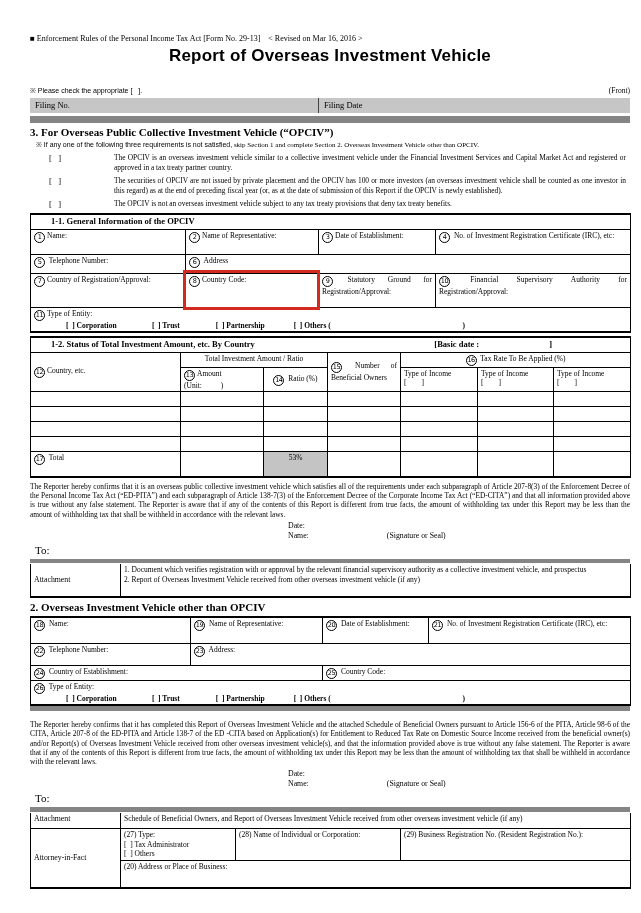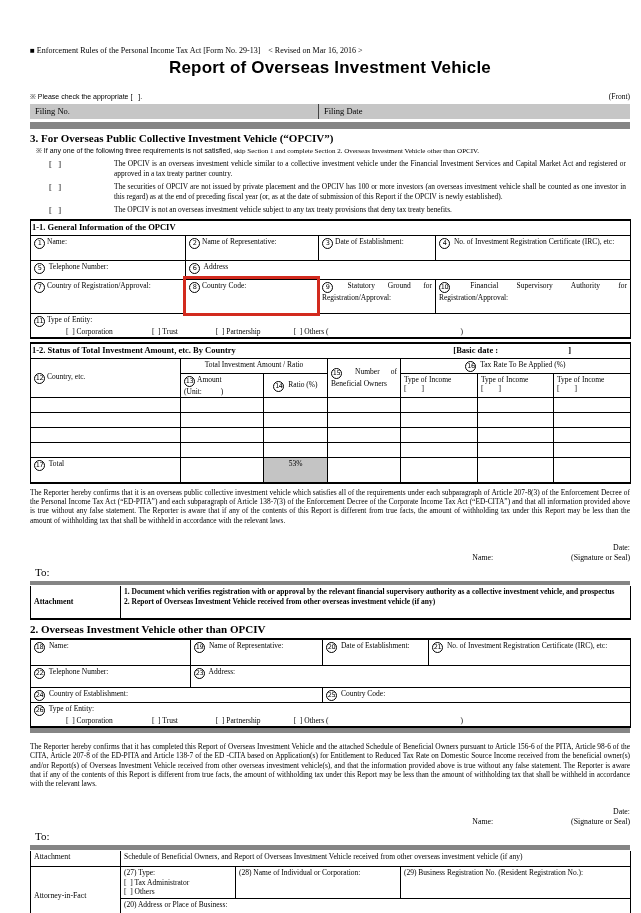--- a/index.html
+++ b/index.html
@@ -1,61 +1,61 @@
 <!DOCTYPE html>
 <html><head>
 <meta charset="utf-8">
 <style>
   html,body{margin:0;padding:0;}
   body{width:641px;height:913px;background:#ffffff;font-family:"Liberation Serif",serif;color:#000;overflow:hidden;}
   .page{position:relative;width:641px;height:913px;}
   .content{position:absolute;left:30px;top:0;width:600px;}
-  .topline{margin-top:46px;font-size:8px;white-space:nowrap;}
+  .topline{margin-top:34px;font-size:8px;white-space:nowrap;}
   .topline .rev{margin-left:8px;}
   .maintitle{margin:3px 0 0 0;text-align:center;font-family:"Liberation Sans",sans-serif;font-weight:bold;font-size:17px;letter-spacing:0.2px;}
-  .checkrow{display:flex;justify-content:space-between;margin-top:14px;font-size:7.5px;}
+  .checkrow{display:flex;justify-content:space-between;margin-top:20px;font-size:7.5px;}
   .checkrow .cn{font-family:"Liberation Sans",sans-serif;font-size:7px;}
   .filingbar{display:flex;margin-top:3px;background:#c6c6c6;font-size:8.5px;height:15px;line-height:15px;}
   .filingbar .fno{width:283px;padding-left:5px;}
   .filingbar .fdate{flex:1;border-left:1px solid #444;padding-left:5px;}
   .graybar{background:#858585;width:600px;}
   .b1{height:7px;margin-top:3px;}
   .b2{height:4px;margin-top:3px;}
   .b3{height:5px;}
   .b4{height:5px;}
   h2{font-size:11px;margin:3px 0 1px 0;font-weight:bold;}
   .note{font-size:7px;margin:2px 0 4px 6px;}
   .note .na{font-family:"Liberation Sans",sans-serif;}
   .req{display:flex;margin-bottom:4px;}
   .req .cb{margin-left:19px;width:30px;flex:none;font-size:8.5px;}
   .req .rt{margin-left:35px;width:512px;font-size:7.4px;line-height:9.6px;text-align:justify;}
   table{border-collapse:collapse;table-layout:fixed;width:600px;font-size:7.5px;}
   td{border:1px solid #000;padding:1px 3px;vertical-align:top;line-height:9.5px;word-wrap:break-word;}
   .t11{border-top:2px solid #000;border-bottom:2px solid #000;margin-top:4px;}
   .t12{border-top:2px solid #000;border-bottom:2px solid #000;margin-top:3px;}
-  .cap td{font-weight:bold;font-size:8.5px;padding:2px 1px;}
+  .cap td{font-weight:bold;font-size:8.5px;padding:2px 20px;}
   .c{display:inline-block;box-sizing:border-box;width:11px;height:11px;border:1px solid #000;border-radius:50%;font-family:"DejaVu Sans",sans-serif;font-size:6.5px;line-height:9px;text-align:center;letter-spacing:-0.5px;margin-right:2px;vertical-align:-1px;flex:none;}
   .just{text-align:justify;}
   .pos{position:relative;}
   .redbox{position:absolute;left:-3px;top:-4px;right:-2px;bottom:-3px;border:3px solid #d22a1e;z-index:3;pointer-events:none;}
   .ent .o{display:inline-block;}
-  .ent{padding-left:32px;}
+  .ent{padding-left:32px;font-weight:bold;}
   .ent .o1{width:84px;} .ent .o2{width:62px;} .ent .o3{width:76px;}
   .ent .sp{display:inline-block;width:128px;}
   .capflex{display:flex;}
   .capflex .bd{margin-left:auto;margin-right:58px;font-weight:bold;}
   .capflex .bsp{display:inline-block;width:70px;}
   .ctr{text-align:center;}
   .gray{background:#c4c4c4;text-align:center;}
   .confirm{font-size:7.4px;line-height:9.3px;text-align:justify;margin:4px 0 0 0;font-family:Liberation Serif, serif;}
-  .sig{margin-left:258px;margin-top:18px;font-size:7.8px;line-height:10px;text-align:right;}
+  .sig{margin-left:258px;margin-top:2px;font-size:7.8px;line-height:10px;}
   .sig .seal{margin-left:78px;}
   .to{font-size:11px;margin:3px 0 3px 5px;}
   .attach1{border-bottom:2px solid #000;margin-top:1px;}
-  .attach1 td{border-top:none;font-weight:bold;}
+  .attach1 td{border-top:none;}
   .attach1 .lblcell{vertical-align:middle;}
   .hang{padding-left:9px;text-indent:-9px;}
   .t21{border-top:2px solid #000;border-bottom:2px solid #000;margin-top:3px;}
   .tfoot{border-bottom:2px solid #000;margin-top:1px;}
   .tfoot td{border-top:none;}
   .lblcell{font-size:7.8px;}
   .vmid{vertical-align:middle;}
   .emptycell{height:12px;}
 </style>
 </head>

